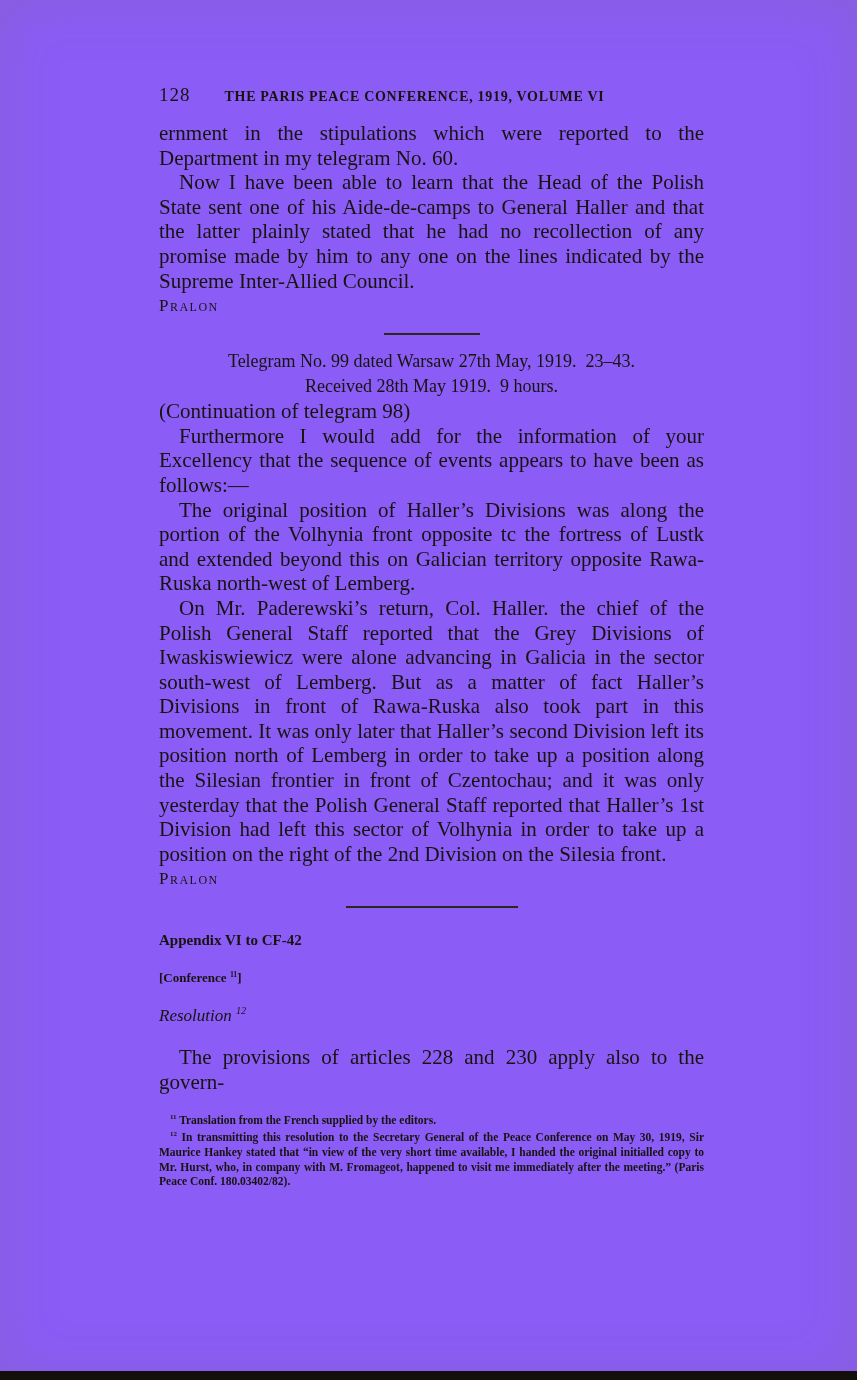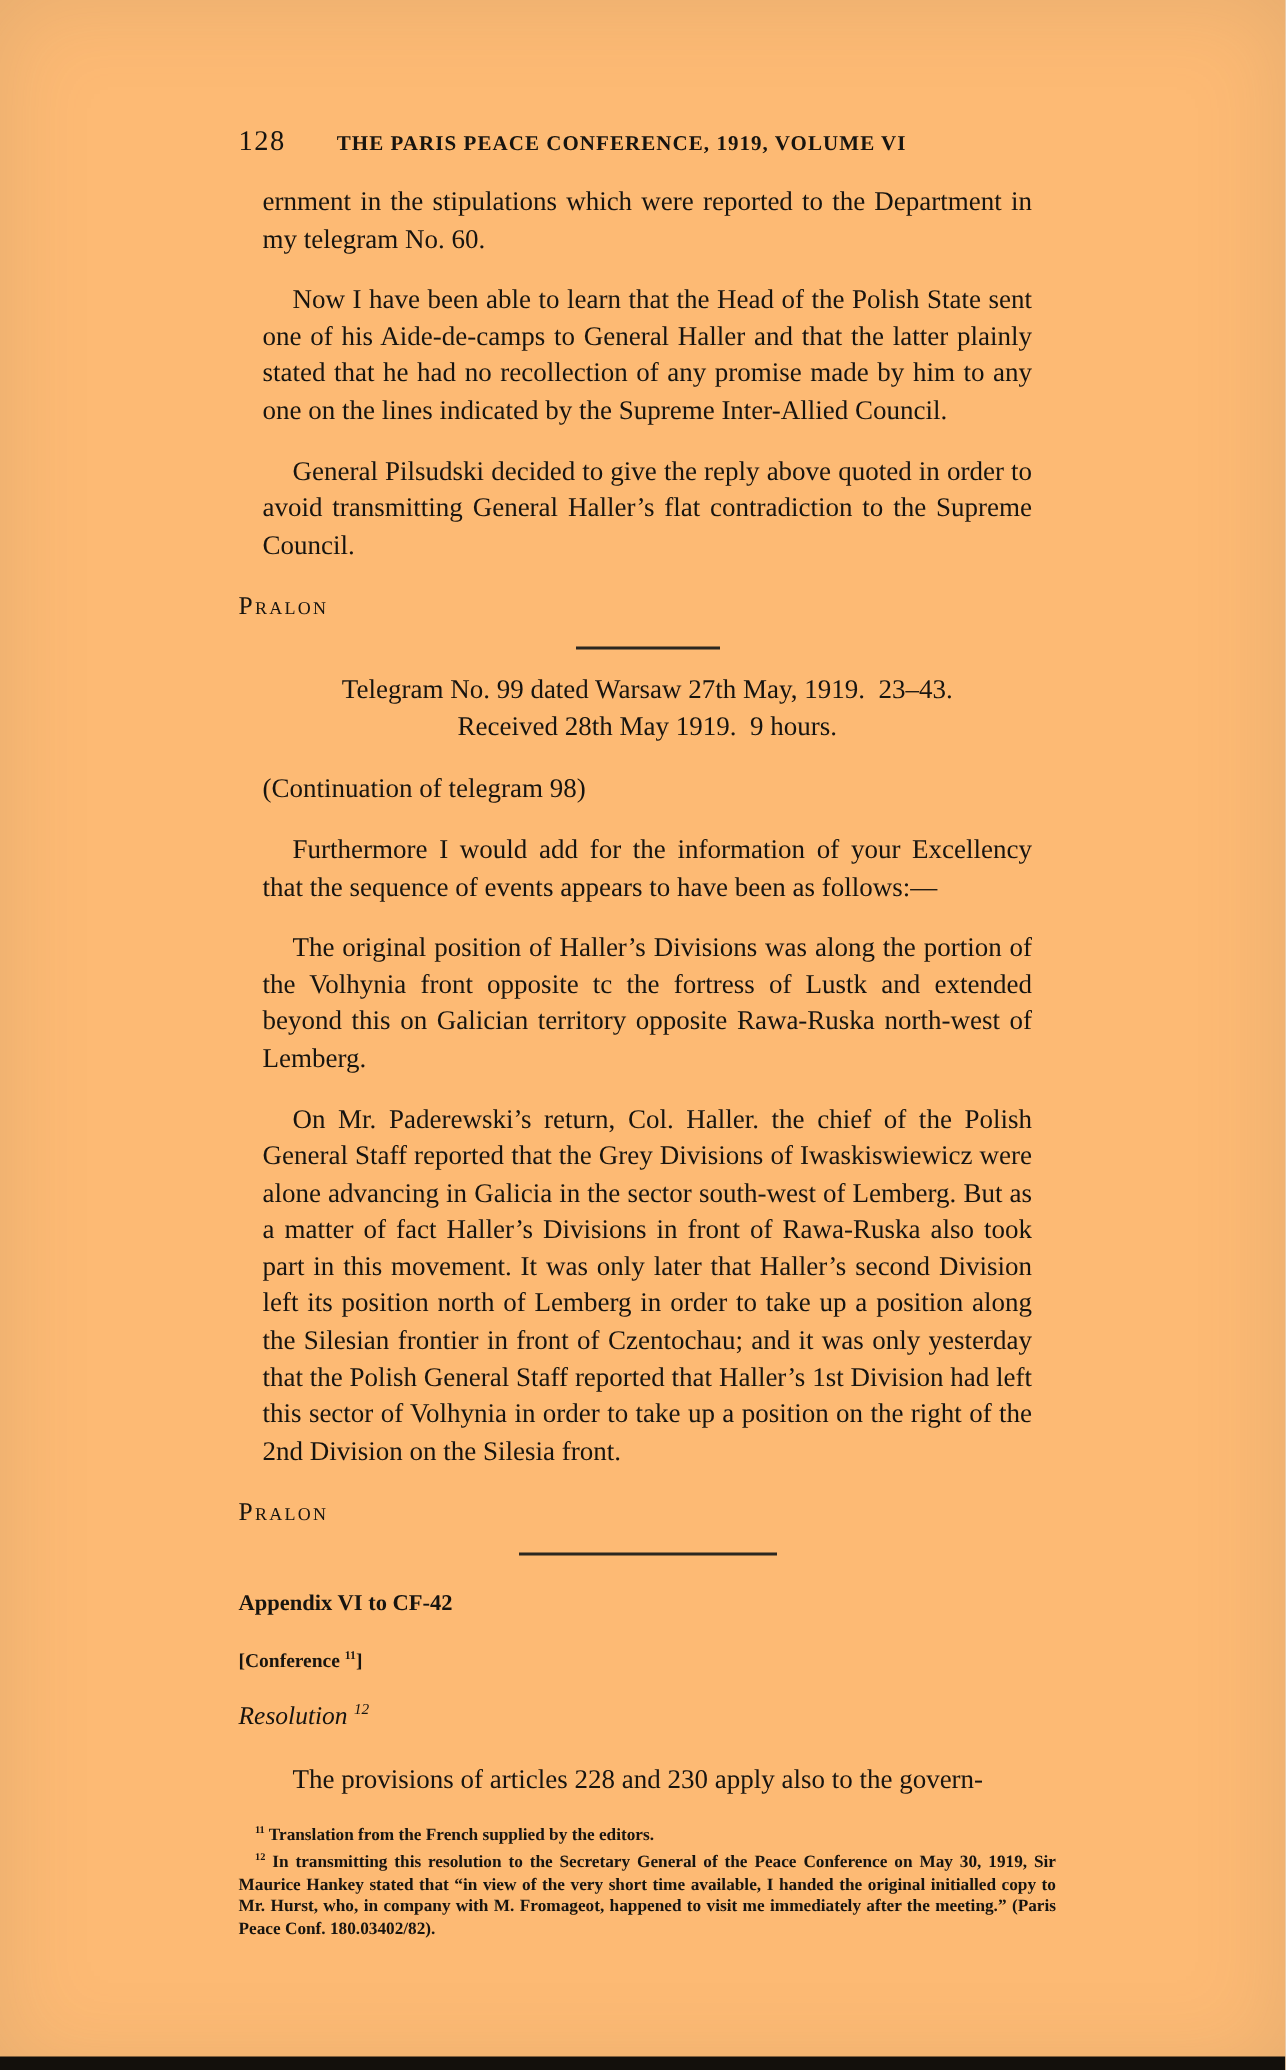--- a/index.html
+++ b/index.html
@@ -4,21 +4,21 @@
 <style>
   html, body {
     margin: 0;
     padding: 0;
     background: #e8e4da;
   }
   .scan-page {
     position: relative;
     width: 857px;
     height: 1380px;
-    background: #fdba74;
+    background: #8b5cf6;
     color: #17140f;
     font-family: "Liberation Serif", serif;
     overflow: hidden;
     box-shadow: inset 0 0 60px rgba(120,110,90,0.18);
   }
   .text-block {
     position: absolute;
     left: 159px;
     top: 84px;
     width: 545px;
@@ -32,22 +32,22 @@
     font-size: 19px;
     letter-spacing: 1px;
     margin-right: 34px;
   }
   .running-title {
     font-size: 14px;
     font-weight: 700;
     letter-spacing: 0.7px;
   }
   p.body-para {
-    margin: 16px;
-    font-size: 18px;
+    margin: 0;
+    font-size: 21px;
     line-height: 24.6px;
     text-align: justify;
     text-indent: 20px;
   }
   p.no-indent { text-indent: 0; }
   .signature {
     text-align: left;
     font-variant: small-caps;
     letter-spacing: 1.5px;
     font-size: 17px;
@@ -108,21 +108,20 @@
 <div class="scan-page">
   <div class="text-block">
 
     <div class="running-header">
       <span class="page-number">128</span>
       <span class="running-title">THE PARIS PEACE CONFERENCE, 1919, VOLUME VI</span>
     </div>
 
     <p class="body-para no-indent">ernment in the stipulations which were reported to the Department in my telegram No. 60.</p>
     <p class="body-para">Now I have been able to learn that the Head of the Polish State sent one of his Aide-de-camps to General Haller and that the latter plainly stated that he had no recollection of any promise made by him to any one on the lines indicated by the Supreme Inter-Allied Council.</p>
-    <p class="body-para">General Pilsudski decided to give the reply above quoted in order to avoid transmitting General Haller’s flat contradiction to the Supreme Council.</p>
 
     <div class="signature">Pralon</div>
 
     <hr class="rule rule-short">
 
     <div class="telegram-heading">
       <div class="telegram-line">Telegram No. 99 dated Warsaw 27th May, 1919.  23–43.</div>
       <div class="telegram-line">Received 28th May 1919.  9 hours.</div>
     </div>
 

